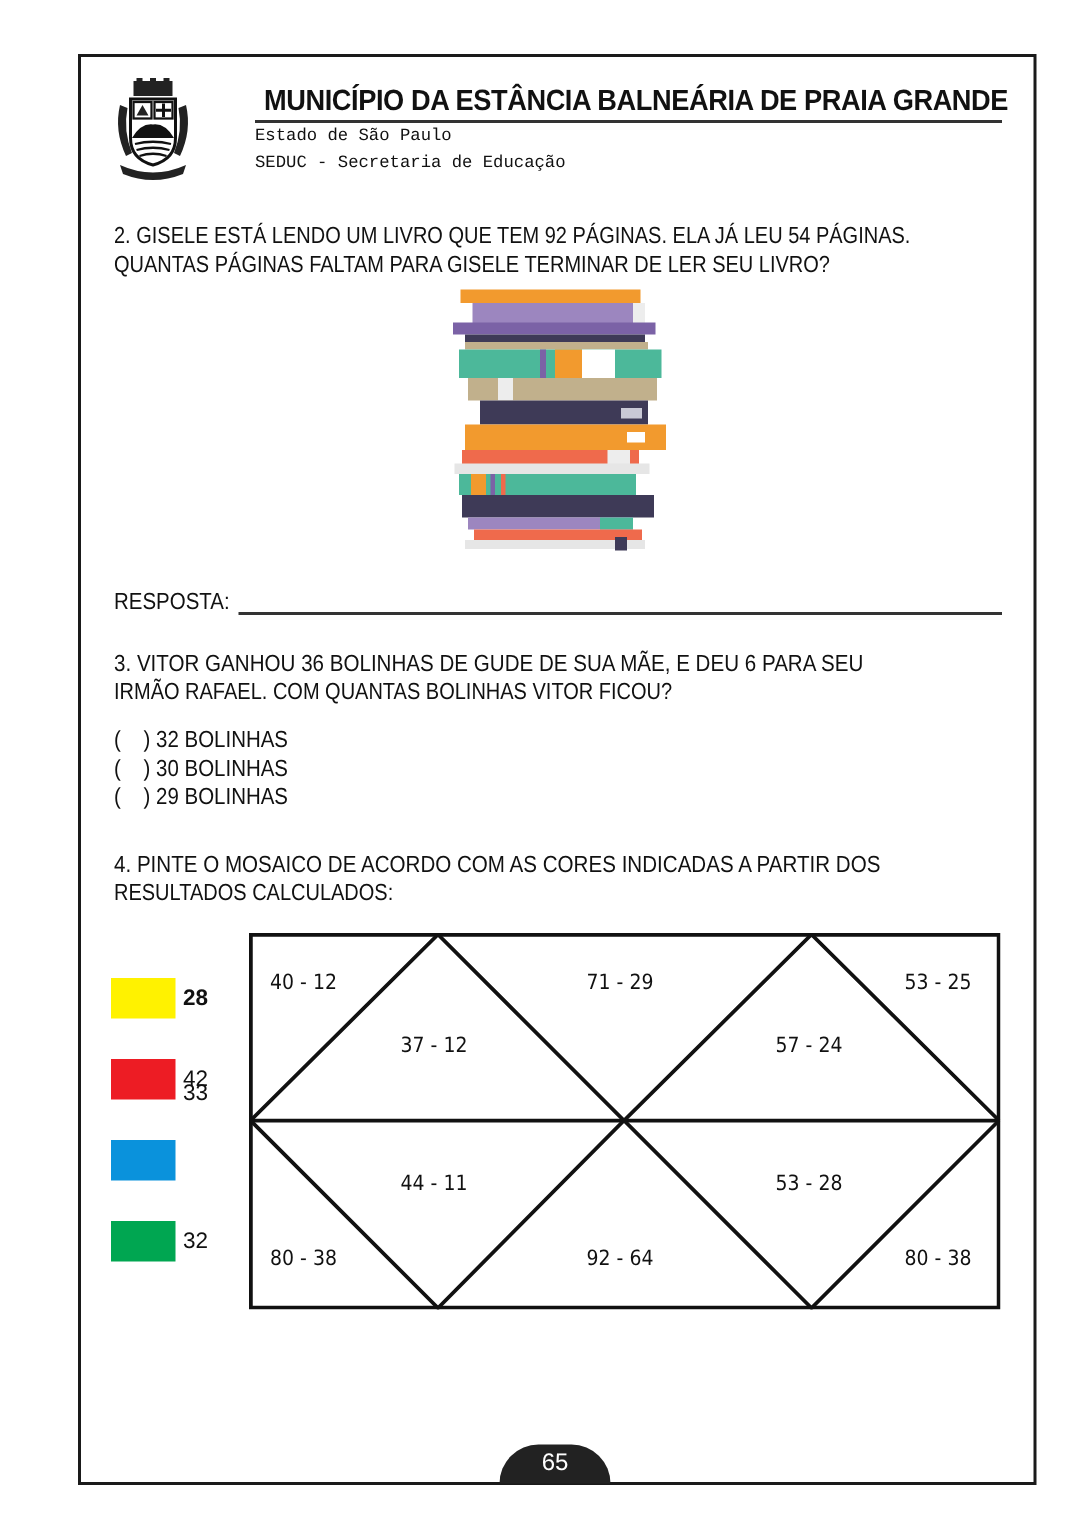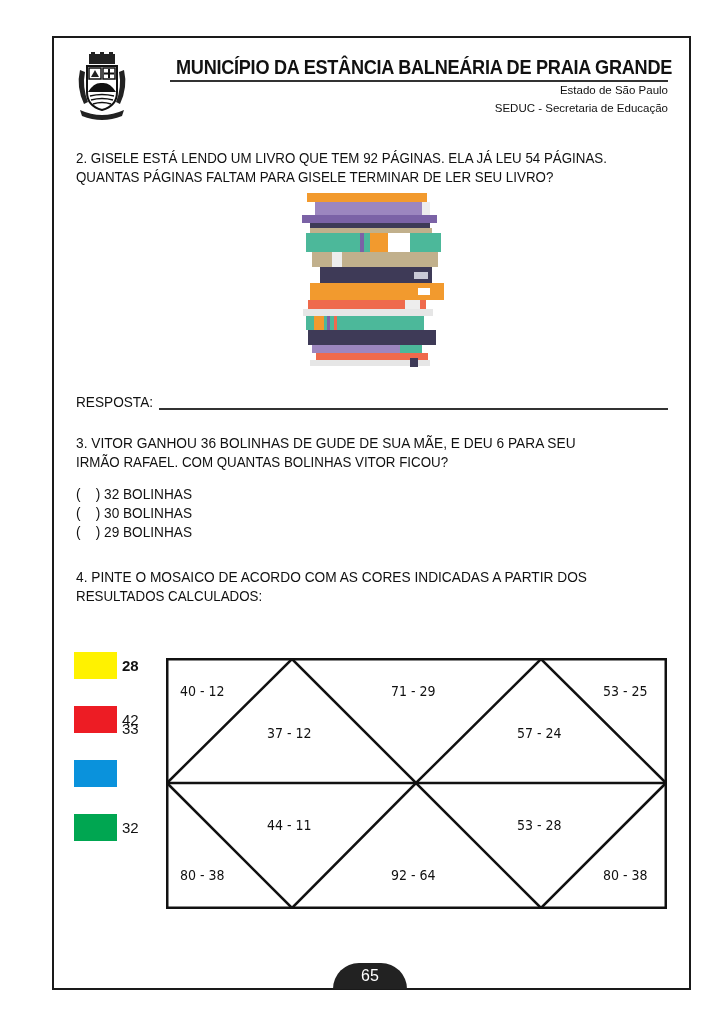--- a/index.html
+++ b/index.html
@@ -5,30 +5,30 @@
   html, body { margin: 0; padding: 0; background: #ffffff; }
   body { width: 724px; height: 1024px; position: relative; overflow: hidden;
          font-family: "Liberation Sans", "DejaVu Sans", sans-serif; color: #111; }
   .page-border { position: absolute; left: 52px; top: 36px; width: 635px; height: 950px;
                  border: 2px solid #1a1a1a; box-sizing: content-box; }
   .abs { position: absolute; }
   .logo { left: 74px; top: 52px; width: 56px; height: 70px; }
   .header-title { left: 176px; top: 56px; font-size: 19.5px; font-weight: bold; letter-spacing: -0.3px;
                   white-space: nowrap; transform: scaleX(0.93); transform-origin: left top; }
   .header-rule { left: 170px; top: 80px; width: 498px; height: 1.5px; background: #333; }
-  .header-sub { left: 170px; width: 498px; text-align: right; font-size: 11.5px; white-space: nowrap; }
+  .header-sub { left: 170px; width: 498px; text-align: left; font-size: 11.5px; white-space: nowrap; font-family: Liberation Mono, monospace; }
   .q-text { left: 76px; width: 600px; font-size: 15.5px; line-height: 19px; white-space: nowrap;
             transform: scaleX(0.86); transform-origin: left top; text-transform: uppercase; }
   .opt { left: 76px; font-size: 15.5px; line-height: 19px; white-space: nowrap;
          transform: scaleX(0.88); transform-origin: left top; }
   .resp-label { left: 76px; top: 393px; font-size: 15.5px; transform: scaleX(0.88); transform-origin: left top; }
   .resp-line { left: 159px; top: 408px; width: 509px; height: 2px; background: #333; }
   .legend-swatch { left: 74px; width: 43px; height: 27px; }
   .legend-num { left: 122px; font-size: 15px; }
-  .mosaic { left: 166px; top: 622px; margin-top: 36px; }
+  .mosaic { left: 166px; top: 622px; }
   .tile-label { font-size: 14px; font-family: "DejaVu Sans", sans-serif; position: absolute; white-space: nowrap;
                 transform: scaleX(0.9); transform-origin: left top; }
   .page-num-tab { left: 333px; top: 963px; width: 74px; height: 26px; background: #222;
                   border-radius: 37px 37px 0 0; }
   .page-num { left: 333px; top: 967px; width: 74px; text-align: center; color: #fff; font-size: 16px; }
 </style>
 </head>
 <body>
 
 <div class="page-border"></div>

